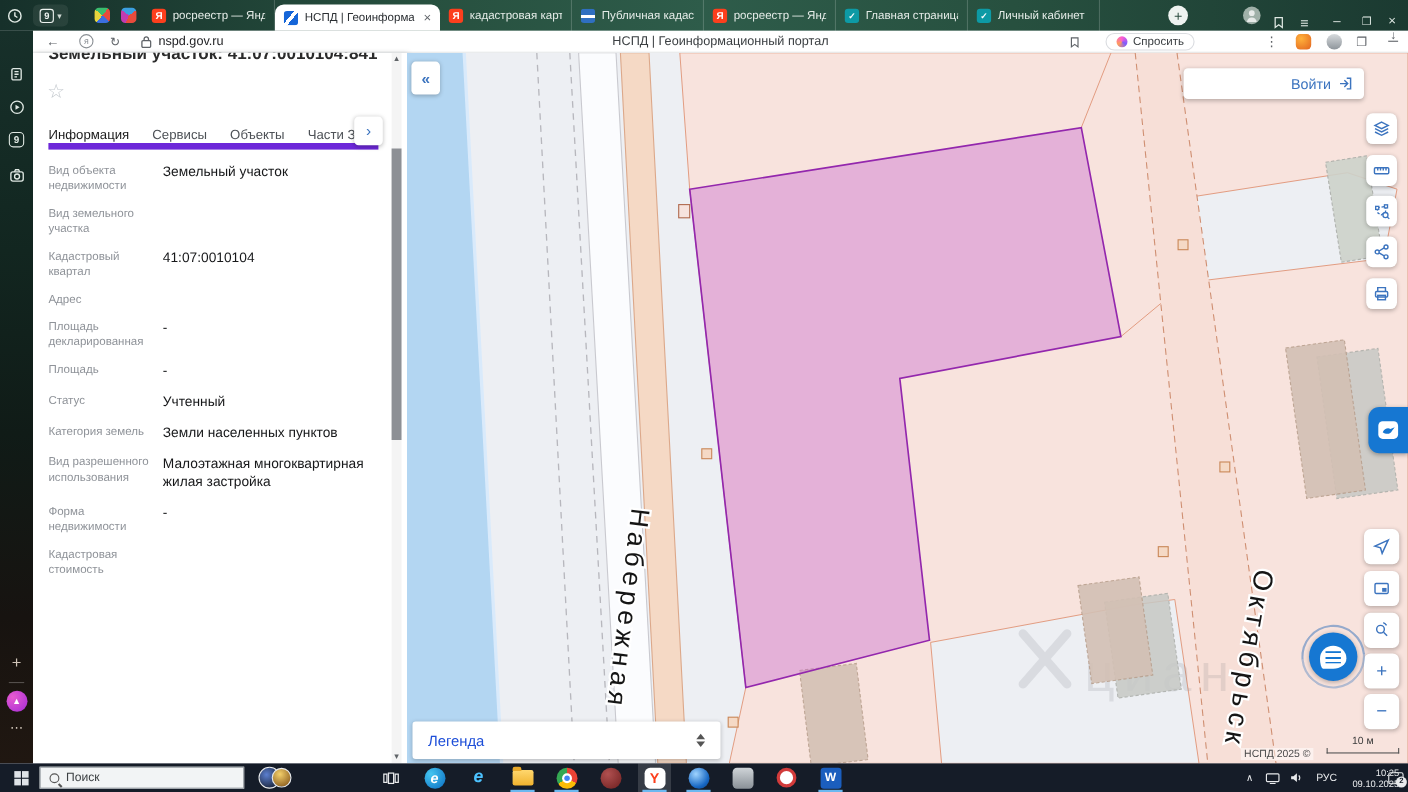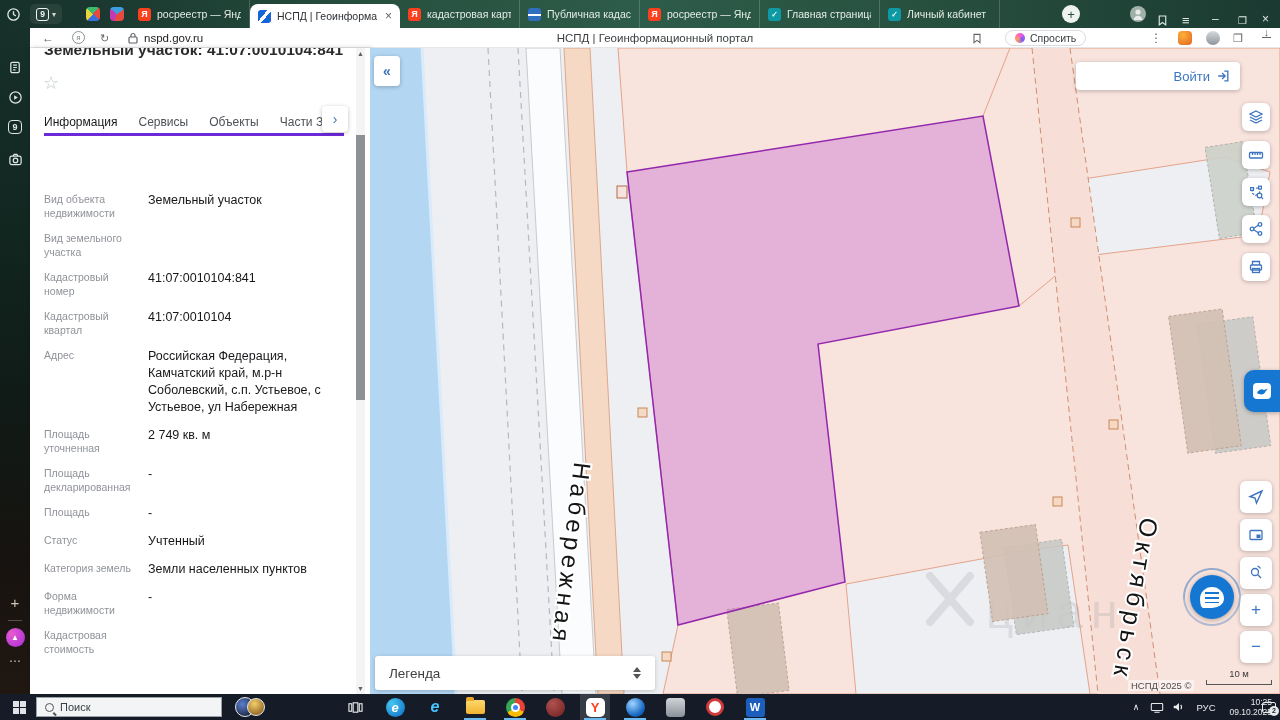--- a/index.html
+++ b/index.html
@@ -74,26 +74,26 @@
   .alice{width:19px;height:19px;border-radius:50%;background:radial-gradient(circle at 30% 30%,#e85bd0,#a42bd6);
     display:flex;align-items:center;justify-content:center;color:#fff;font-size:8px;}
   .sb-dots{top:626px;font-size:12px;color:#cfc4b8;}
 
   
   .panel{position:absolute;left:30px;top:48px;width:340px;height:646px;background:#fff;overflow:hidden;
     box-shadow:2px 0 5px rgba(0,0,0,.18);}
   .ptitle{position:absolute;top:-7px;left:14px;width:300px;font-size:15.5px;font-weight:bold;color:#2b2b2b;white-space:nowrap;}
   .star{position:absolute;top:24px;left:13px;font-size:18px;color:#c3c8cd;}
   .ptabs{position:absolute;top:62px;left:14px;width:300px;height:26px;display:flex;gap:21px;overflow:hidden;
-    border-bottom:3px solid #6d28d9;}
+    border-bottom:6px solid #6d28d9;}
   .ptab{font-size:12px;color:#4d5156;white-space:nowrap;padding-top:5px;height:26px;}
   .ptab.on{color:#1a1a1a;border-bottom:3px solid #3f7ec0;}
   .ptab-more{position:absolute;top:58px;right:22px;width:26px;height:26px;background:#fff;border-radius:4px;
     box-shadow:0 1px 4px rgba(0,0,0,.25);color:#3c74bf;font-size:14px;display:flex;align-items:center;justify-content:center;}
-  .fieldwrap{position:absolute;top:100px;left:14px;width:300px;margin-top:44px;}
+  .fieldwrap{position:absolute;top:100px;left:14px;width:300px;}
   .prow{display:flex;margin-bottom:11px;}
   .plab{width:104px;flex:none;padding-right:10px;font-size:10.5px;line-height:14px;color:#8f9399;}
   .pval{flex:1;font-size:12.5px;line-height:17px;color:#17181a;}
   .vtrack{position:absolute;right:5px;top:0;bottom:0;width:9px;background:#f4f4f4;}
   .varr{position:absolute;right:5px;width:9px;text-align:center;font-size:7px;color:#606468;}
   .vthumb{position:absolute;right:5px;top:87px;height:265px;width:9px;background:#8d9095;}
 
   
   .map{position:absolute;left:370px;top:48px;width:910px;height:646px;background:#edeff3;overflow:hidden;}
   .mapsvg{position:absolute;left:0;top:0;}
@@ -112,21 +112,21 @@
   .chat{position:absolute;left:820px;top:527px;width:44px;height:44px;border-radius:50%;background:#1677d2;
     display:flex;align-items:center;justify-content:center;box-shadow:0 1px 5px rgba(0,0,0,.3);}
   .chat::before{content:"";position:absolute;inset:-7px;border-radius:50%;border:2.5px solid rgba(70,125,190,.55);
     border-right-color:transparent;border-bottom-color:transparent;transform:rotate(40deg);}
   .chat::after{content:"";position:absolute;inset:-7px;border-radius:50%;border:2.5px solid rgba(70,125,190,.4);
     border-right-color:transparent;border-bottom-color:transparent;transform:rotate(220deg);}
   .cbub{position:relative;width:24px;height:21px;background:#fff;border-radius:50% 50% 50% 12%/55% 55% 45% 45%;}
   .cbub i{position:absolute;left:5px;right:5px;top:5px;height:11px;
     background:repeating-linear-gradient(#1677d2 0 2px,transparent 2px 5px);}
   .legend{position:absolute;left:5px;top:608px;width:280px;height:34px;background:#fff;border-radius:3px;
-    box-shadow:0 1px 4px rgba(0,0,0,.2);display:flex;align-items:center;padding:0 14px;font-size:13.5px;color:#404040;}
+    box-shadow:0 1px 4px rgba(0,0,0,.2);display:flex;align-items:center;padding:0 14px;font-size:13.5px;color:#1d4ed8;}
   .sorters{margin-left:auto;display:flex;flex-direction:column;gap:2px;}
   .sorters b{width:0;height:0;border-left:4px solid transparent;border-right:4px solid transparent;}
   .s-up{border-bottom:5px solid #555;} .s-dn{border-top:5px solid #555;}
   .attrib{position:absolute;left:758px;top:632px;font-size:9.5px;color:#4a4a4a;background:rgba(255,255,255,.5);padding:0 3px;}
   .scale{position:absolute;left:836px;top:620px;width:66px;text-align:center;font-size:9.5px;color:#3c3c3c;}
   .scaleline{height:5px;border-left:1.5px solid #555;border-right:1.5px solid #555;border-bottom:1.5px solid #555;margin-top:1px;}
 
   
   .taskbar{position:absolute;left:0;top:694px;width:1280px;height:26px;background:#151c28;}
   .tk{position:absolute;top:0;height:26px;display:flex;align-items:center;justify-content:center;color:#e8eaec;}
@@ -315,50 +315,45 @@
     <div class="ptab-more">›</div>
     <div class="fieldwrap">
         <div class="prow">
           <div class="plab">Вид объекта недвижимости</div>
           <div class="pval">Земельный участок</div>
         </div>
         <div class="prow">
           <div class="plab">Вид земельного участка</div>
         </div>
         <div class="prow">
-          <div class="plab">Кадастровый номер</div>
-          <div class="pval">41:07:0010104:841</div>
-        </div>
-        <div class="prow">
           <div class="plab">Кадастровый квартал</div>
           <div class="pval">41:07:0010104</div>
         </div>
         <div class="prow">
           <div class="plab">Адрес</div>
-          <div class="pval">Российская Федерация, Камчатский край, м.р-н Соболевский, с.п. Устьевое, с Устьевое, ул Набережная</div>
-        </div>
-        <div class="prow">
-          <div class="plab">Площадь уточненная</div>
-          <div class="pval">2 749 кв. м</div>
         </div>
         <div class="prow">
           <div class="plab">Площадь декларированная</div>
           <div class="pval">-</div>
         </div>
         <div class="prow">
           <div class="plab">Площадь</div>
           <div class="pval">-</div>
         </div>
         <div class="prow">
           <div class="plab">Статус</div>
           <div class="pval">Учтенный</div>
         </div>
         <div class="prow">
           <div class="plab">Категория земель</div>
           <div class="pval">Земли населенных пунктов</div>
+        </div>
+        <div class="prow">
+          <div class="plab">Вид разрешенного использования</div>
+          <div class="pval">Малоэтажная многоквартирная жилая застройка</div>
         </div>
         <div class="prow">
           <div class="plab">Форма недвижимости</div>
           <div class="pval">-</div>
         </div>
         <div class="prow">
           <div class="plab">Кадастровая стоимость</div>
         </div>
       </div>
     <div class="vtrack"></div>

